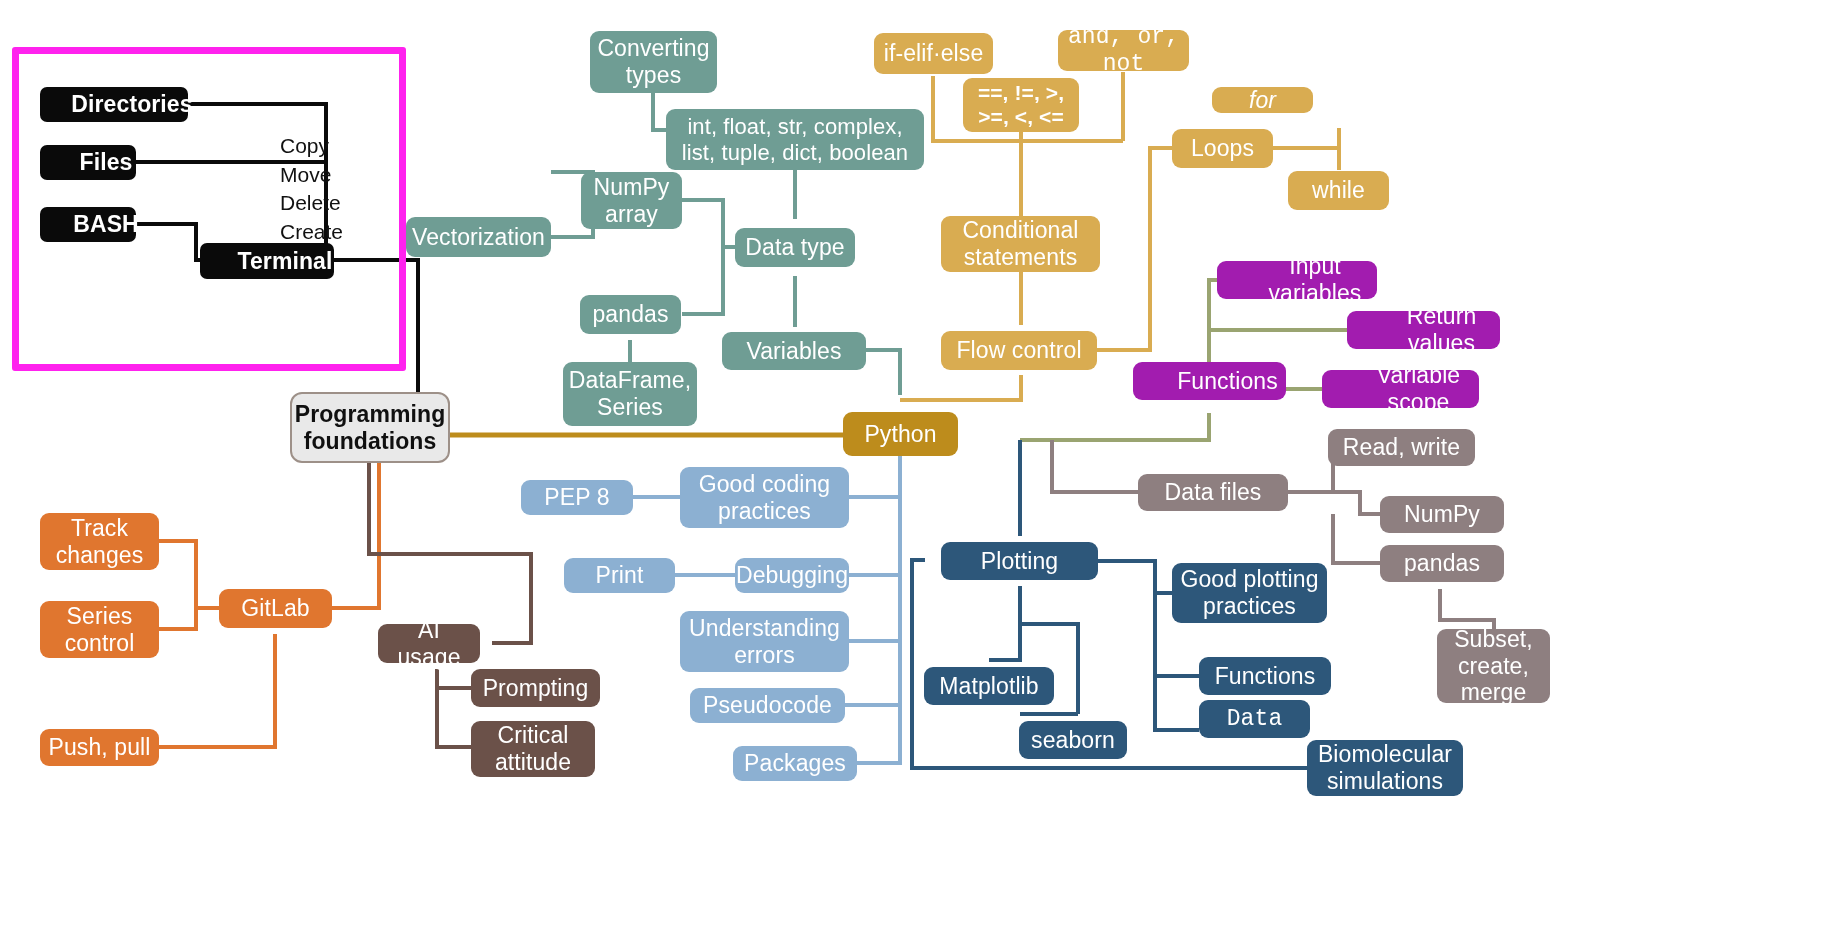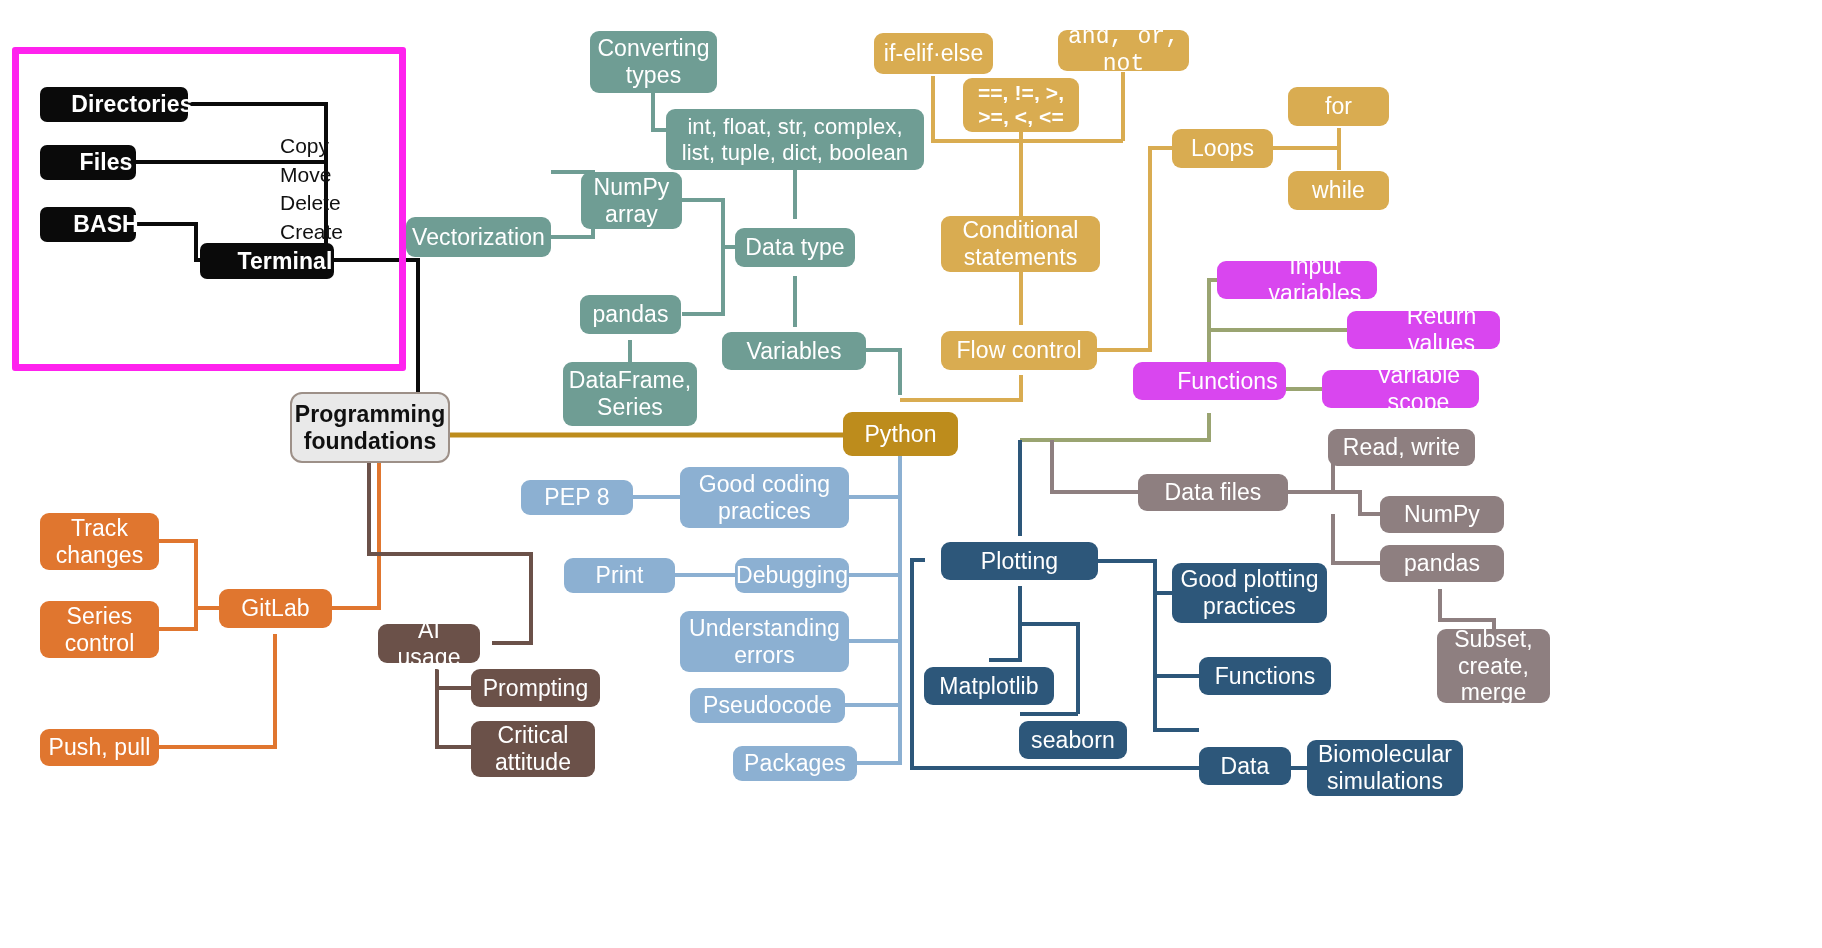--- a/index.html
+++ b/index.html
@@ -6,21 +6,21 @@
   html,body{margin:0;padding:0;background:#ffffff;}
   body{font-family:"Liberation Sans","DejaVu Sans",sans-serif;}
   #canvas{position:relative;width:1822px;height:948px;background:#ffffff;overflow:hidden;}
   svg#edges{position:absolute;left:0;top:0;width:1822px;height:948px;pointer-events:none;}
   .node{position:absolute;box-sizing:border-box;display:flex;align-items:center;justify-content:center;
         text-align:center;color:#ffffff;border-radius:9px;line-height:1.16;padding:4px 8px;
         font-size:23px;letter-spacing:.1px;}
   .node.black{background:#0a0a0a;border-radius:7px;font-weight:600;padding-left:44px;}
   .node.teal{background:#6f9d94;}
   .node.gold{background:#d9ac51;}
-  .node.olive{background:#d946ef;padding-left:44px;}
+  .node.olive{background:#a21caf;padding-left:44px;}
   .node.mauve{background:#8e7f80;}
   .node.dblue{background:#2d577a;}
   .node.lblue{background:#8cb0d2;}
   .node.orange{background:#e0762f;}
   .node.brown{background:#6b5149;}
   .node.bronze{background:#bd8c1c;}
   .node.root{background:#e9e9e9;color:#101010;font-weight:700;border:2px solid #9d9088;border-radius:12px;font-size:23px;}
   .plainlabel{position:absolute;color:#111111;font-size:21px;line-height:1.36;text-align:left;white-space:pre-line;}
   .highlight-box{position:absolute;border:7px solid #ff22ee;border-radius:3px;background:transparent;}
 </style>
@@ -139,40 +139,40 @@
   <div class="node teal" style="left:563px;top:362px;width:134px;height:64px;">DataFrame, Series</div>
   <div class="node teal" style="left:735px;top:228px;width:120px;height:39px;">Data type</div>
   <div class="node teal" style="left:722px;top:332px;width:144px;height:38px;">Variables</div>
 
   <div class="node gold" style="left:874px;top:33px;width:119px;height:41px;">if-elif·else</div>
   <div class="node gold" style="left:1058px;top:30px;width:131px;height:41px;font-family:Liberation Mono, monospace;">and, or, not</div>
   <div class="node gold" style="left:963px;top:78px;width:116px;height:54px;font-size:21px;font-weight:600;">==, !=, &gt;, &gt;=, &lt;, &lt;=</div>
   <div class="node gold" style="left:941px;top:216px;width:159px;height:56px;">Conditional statements</div>
   <div class="node gold" style="left:941px;top:331px;width:156px;height:39px;">Flow control</div>
   <div class="node gold" style="left:1172px;top:129px;width:101px;height:39px;">Loops</div>
-  <div class="node gold" style="left:1288px;top:87px;width:101px;height:39px;">for</div>
+  <div class="node gold" style="left:1212px;top:87px;width:101px;height:26px;font-style:italic;">for</div>
   <div class="node gold" style="left:1288px;top:171px;width:101px;height:39px;">while</div>
 
   <div class="node olive" style="left:1217px;top:261px;width:160px;height:38px;">Input variables</div>
   <div class="node olive" style="left:1347px;top:311px;width:153px;height:38px;">Return values</div>
   <div class="node olive" style="left:1133px;top:362px;width:153px;height:38px;">Functions</div>
   <div class="node olive" style="left:1322px;top:370px;width:157px;height:38px;">Variable scope</div>
 
   <div class="node mauve" style="left:1328px;top:429px;width:147px;height:37px;">Read, write</div>
   <div class="node mauve" style="left:1138px;top:474px;width:150px;height:37px;">Data files</div>
   <div class="node mauve" style="left:1380px;top:496px;width:124px;height:37px;">NumPy</div>
   <div class="node mauve" style="left:1380px;top:545px;width:124px;height:37px;">pandas</div>
   <div class="node mauve" style="left:1437px;top:629px;width:113px;height:74px;">Subset, create, merge</div>
 
   <div class="node dblue" style="left:941px;top:542px;width:157px;height:38px;">Plotting</div>
   <div class="node dblue" style="left:924px;top:667px;width:130px;height:38px;">Matplotlib</div>
   <div class="node dblue" style="left:1019px;top:721px;width:108px;height:38px;">seaborn</div>
   <div class="node dblue" style="left:1172px;top:563px;width:155px;height:60px;">Good plotting practices</div>
   <div class="node dblue" style="left:1199px;top:657px;width:132px;height:38px;">Functions</div>
-  <div class="node dblue" style="left:1199px;top:747px;width:92px;height:38px;">Data</div>
+  <div class="node dblue" style="left:1199px;top:700px;width:111px;height:38px;font-family:Liberation Mono, monospace;">Data</div>
   <div class="node dblue" style="left:1307px;top:740px;width:156px;height:56px;">Biomolecular simulations</div>
 
   <div class="node lblue" style="left:521px;top:480px;width:112px;height:35px;">PEP 8</div>
   <div class="node lblue" style="left:680px;top:467px;width:169px;height:61px;">Good coding practices</div>
   <div class="node lblue" style="left:564px;top:558px;width:111px;height:35px;">Print</div>
   <div class="node lblue" style="left:735px;top:558px;width:114px;height:35px;">Debugging</div>
   <div class="node lblue" style="left:680px;top:611px;width:169px;height:61px;">Understanding errors</div>
   <div class="node lblue" style="left:690px;top:688px;width:155px;height:35px;">Pseudocode</div>
   <div class="node lblue" style="left:733px;top:746px;width:124px;height:35px;">Packages</div>
 

